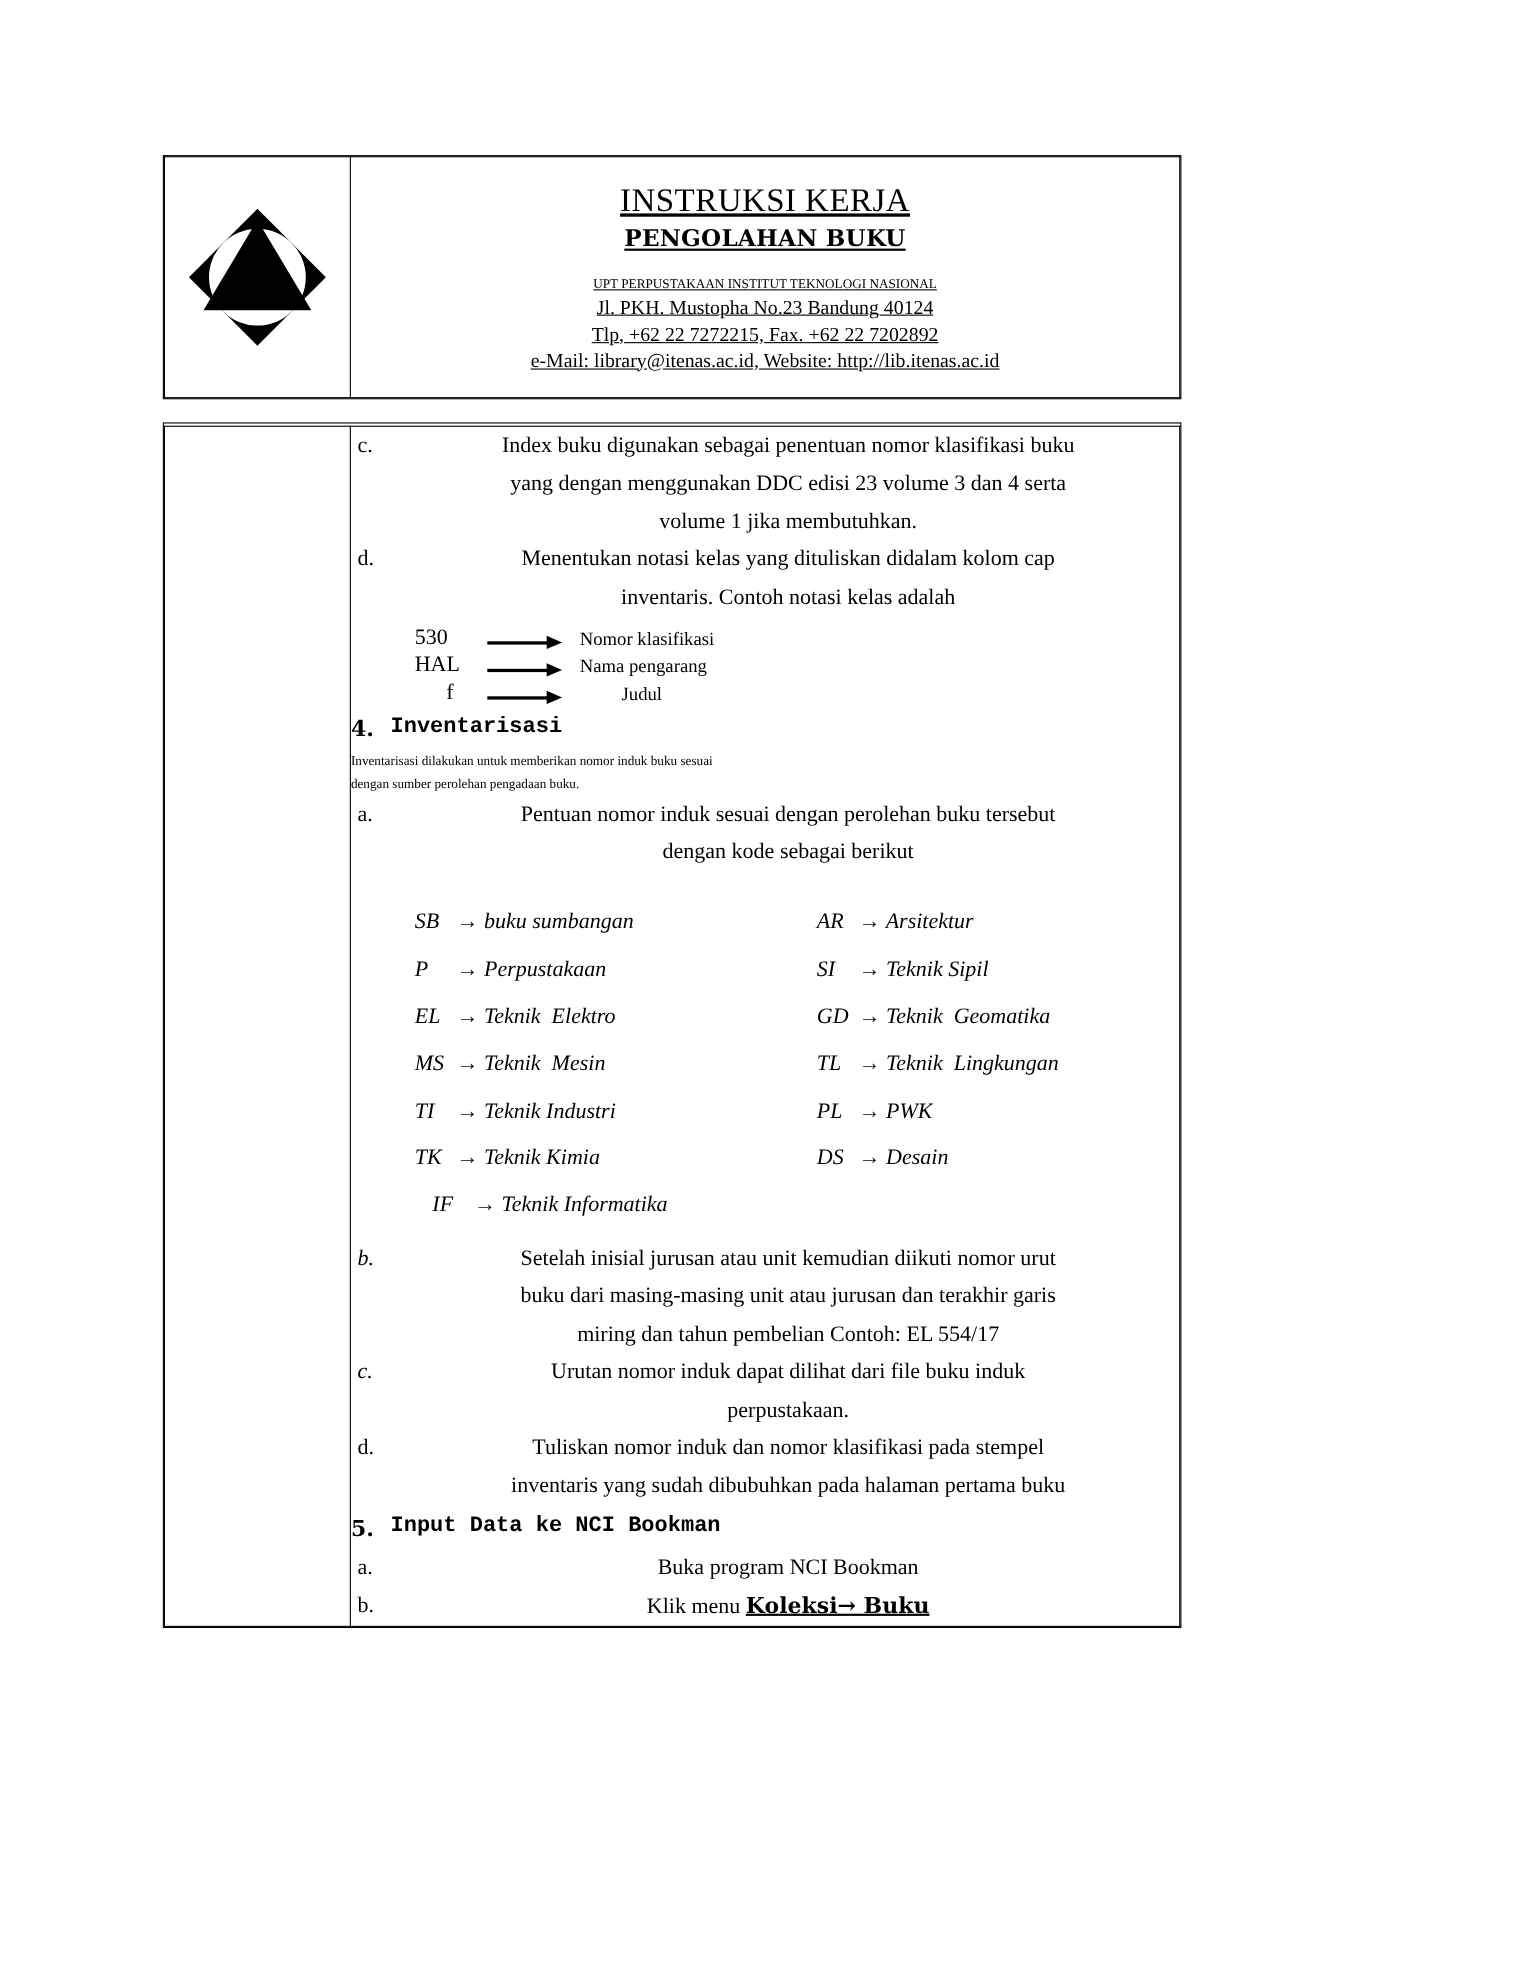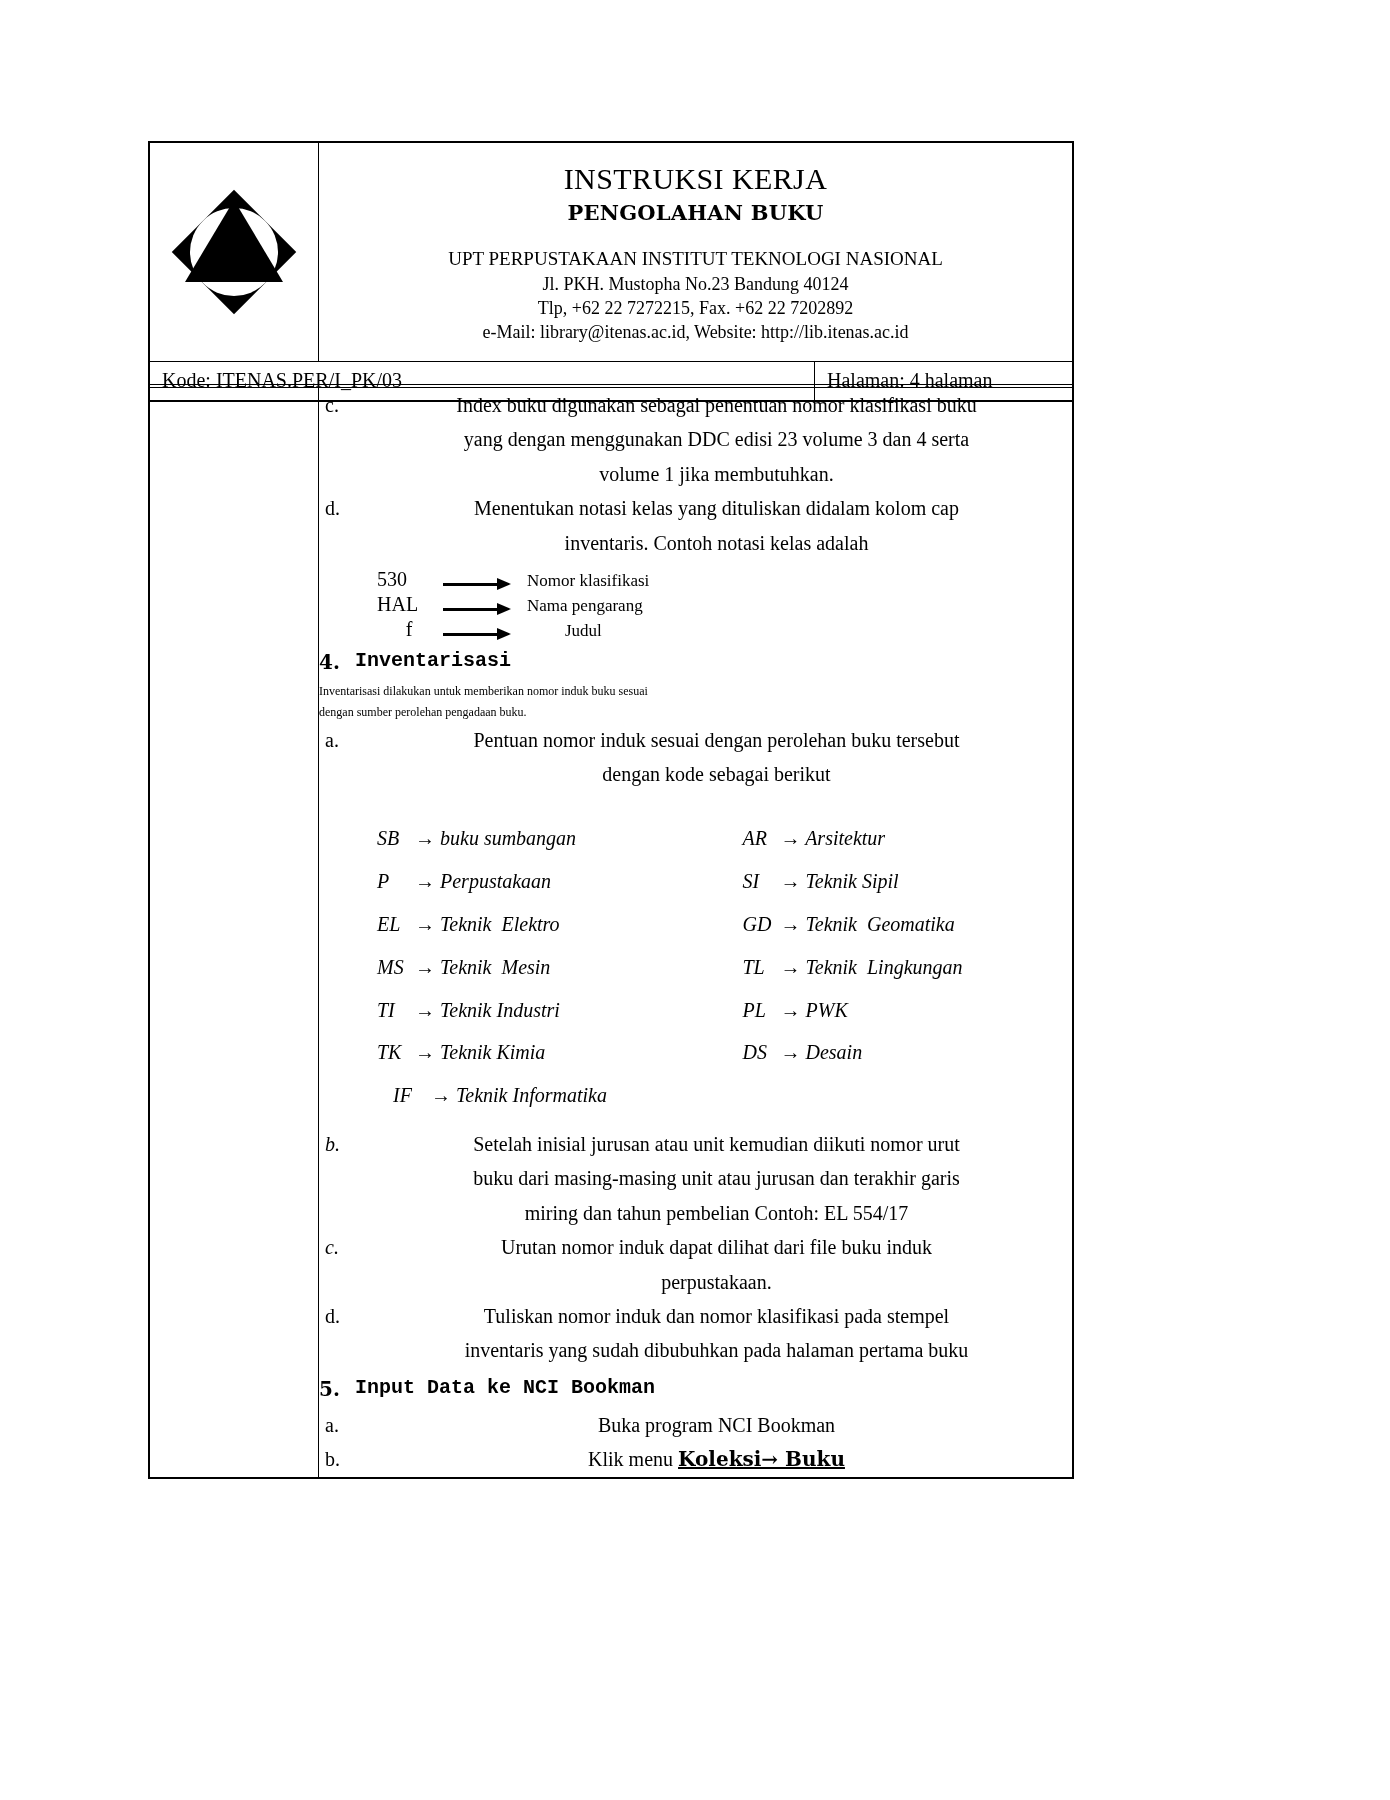--- a/index.html
+++ b/index.html
@@ -31,20 +31,21 @@
     width: 926px;
     border: 1px solid #000;
     box-sizing: border-box;
   }
 
   
   .header-table {
     width: 100%;
     border-collapse: collapse;
     table-layout: fixed;
+    text-decoration: underline;
   }
   .header-table td {
     border: 1px solid #000;
     vertical-align: middle;
     padding: 0;
   }
   .logo-cell {
     width: 168px;
     height: 218px;
     text-align: center;
@@ -106,21 +107,21 @@
     font-weight: normal;
   }
   .doc-subtitle {
     font-size: 21px;
     font-weight: bold;
     font-family: "DejaVu Serif", "Liberation Serif", serif;
     margin: 0 0 22px 0;
     letter-spacing: 0.2px;
   }
   .org-name {
-    font-size: 19px;
+    font-size: 12px;
     line-height: 1.25;
     margin-bottom: 1px;
   }
   .org-line {
     font-size: 18px;
     line-height: 1.34;
   }
 
   
   .code-table {
@@ -292,28 +293,20 @@
           <div class="doc-subtitle">PENGOLAHAN BUKU</div>
           <div class="org-name">UPT PERPUSTAKAAN INSTITUT TEKNOLOGI NASIONAL</div>
           <div class="org-line">Jl. PKH. Mustopha No.23 Bandung 40124</div>
           <div class="org-line">Tlp, +62 22 7272215, Fax. +62 22 7202892</div>
           <div class="org-line">e-Mail: library@itenas.ac.id, Website: http://lib.itenas.ac.id</div>
         </td>
       </tr>
     </tbody>
       </table>
 
-    <table class="code-table">
-      <tbody>
-          <tr>
-        <td class="code-cell">Kode: ITENAS.PER/I_PK/03</td>
-        <td class="pages-cell">Halaman: 4  halaman</td>
-      </tr>
-    </tbody>
-      </table>
   </div>
 
   <div class="doc" style="top:384px;">
     <table class="body-table">
       <tbody>
           <tr>
         <td class="gutter-cell">&nbsp;</td>
         <td class="content-cell">
 
           <div class="list-item">

